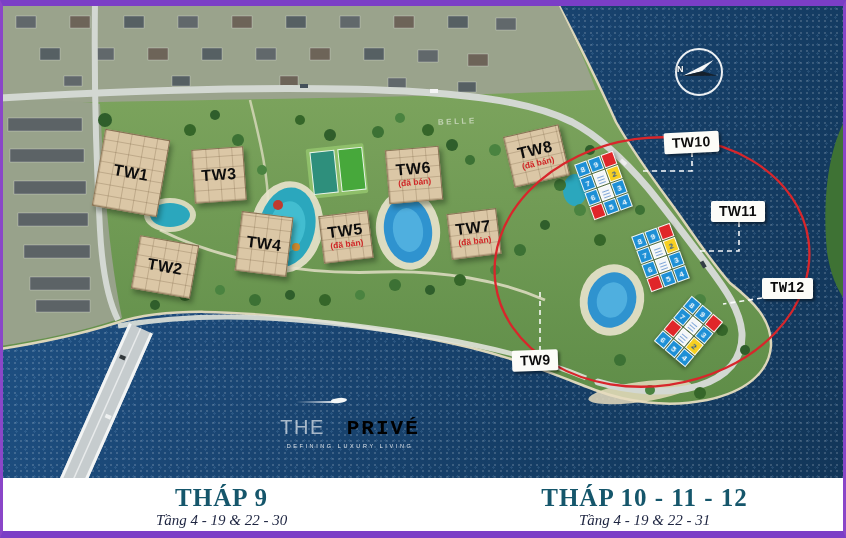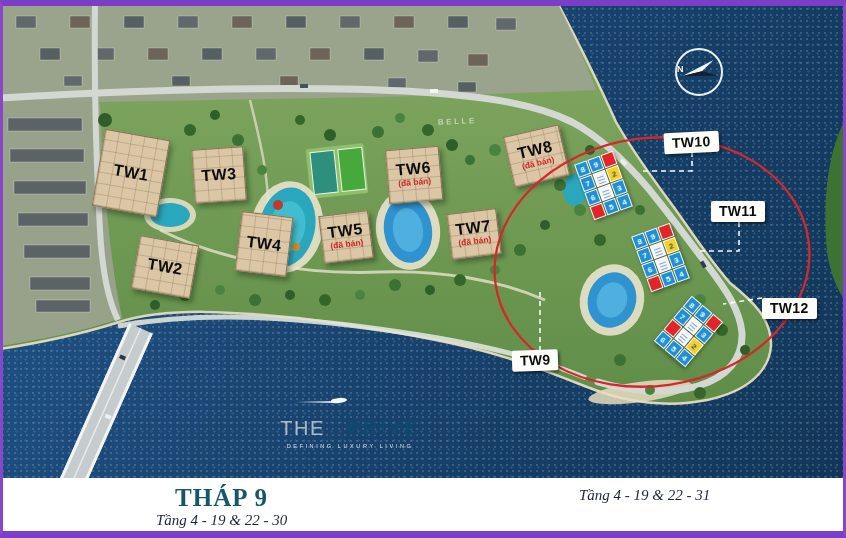--- a/index.html
+++ b/index.html
@@ -43,22 +43,22 @@
   .compass{position:absolute;left:675px;top:48px;width:44px;height:44px;z-index:30;
     border:2.2px solid rgba(255,255,255,.92);border-radius:50%;}
   .compass svg{position:absolute;left:0;top:0;}
   .compass-n{position:absolute;left:0px;top:14px;font-size:9px;font-weight:700;color:#fff;
     text-shadow:0 0 2px rgba(0,0,0,.7);}
   
   .logo{position:absolute;left:262px;top:416px;width:176px;z-index:30;text-align:center;}
   .logo-line{display:flex;justify-content:center;align-items:baseline;gap:22px;}
   .logo-the{font-size:20px;font-weight:300;letter-spacing:1.5px;color:rgba(255,255,255,.62);
     font-family:"Liberation Sans",sans-serif;}
-  .logo-prive{font-size:21px;font-weight:600;letter-spacing:2px;color:#0c4a6e;
-    font-family:Liberation Sans, sans-serif;}
+  .logo-prive{font-size:21px;font-weight:600;letter-spacing:2px;color:#000000;
+    font-family:Liberation Mono, monospace;}
   .logo-tagline{margin-top:3px;font-size:5.5px;letter-spacing:2.6px;color:rgba(255,255,255,.85);}
   .boat{position:absolute;left:331px;top:398px;width:16px;height:5px;background:#f4f7f7;
     border-radius:50% 60% 60% 50%;transform:rotate(-6deg);z-index:30;}
   .wake{position:absolute;left:296px;top:401px;width:38px;height:2px;z-index:29;
     background:linear-gradient(to left,rgba(255,255,255,.85),rgba(255,255,255,0));}
   .belle{position:absolute;left:438px;top:117px;z-index:15;font-size:8px;font-weight:700;
     letter-spacing:2.5px;color:rgba(250,250,245,.55);transform:rotate(-2deg);}
   
   .band{position:absolute;left:10px;top:478px;width:846px;height:60px;background:#fff;z-index:40;
     display:flex;}
@@ -308,21 +308,21 @@
       <path d="M540,351 V292"></path>
     </g>
   </svg>
 
   <div class="callout" style="left:664px;top:132px;transform:rotate(-3deg)">
     <span>TW10</span>
   </div>
   <div class="callout" style="left:711px;top:201px;text-align:center;">
     <span>TW11</span>
   </div>
-  <div class="callout" style="left:762px;top:298px;">
+  <div class="callout" style="left:762px;top:278px;font-family:Liberation Mono, monospace;">
     <span>TW12</span>
   </div>
   <div class="callout" style="left:512px;top:350px;transform:rotate(-2deg)">
     <span>TW9</span>
   </div>
 
   <div class="compass">
     <span class="compass-n">N</span>
     <svg width="44" height="44" viewBox="0 0 44 44">
       <g transform="rotate(-14 22 22)">
@@ -344,18 +344,19 @@
     </div>
     <div class="logo-tagline">DEFINING LUXURY LIVING</div>
   </div>
 
   <div class="band">
     <div class="band-col">
       <div class="band-title">THÁP 9</div>
       <div class="band-sub">Tầng 4 - 19 &amp; 22 - 30</div>
     </div>
     <div class="band-col">
+      <div class="band-title">THÁP 10 - 11 - 12</div>
       <div class="band-sub">Tầng 4 - 19 &amp; 22 - 31</div>
     </div>
   </div>
 
   <div class="frame"></div>
 </div>
 
 </body></html>

